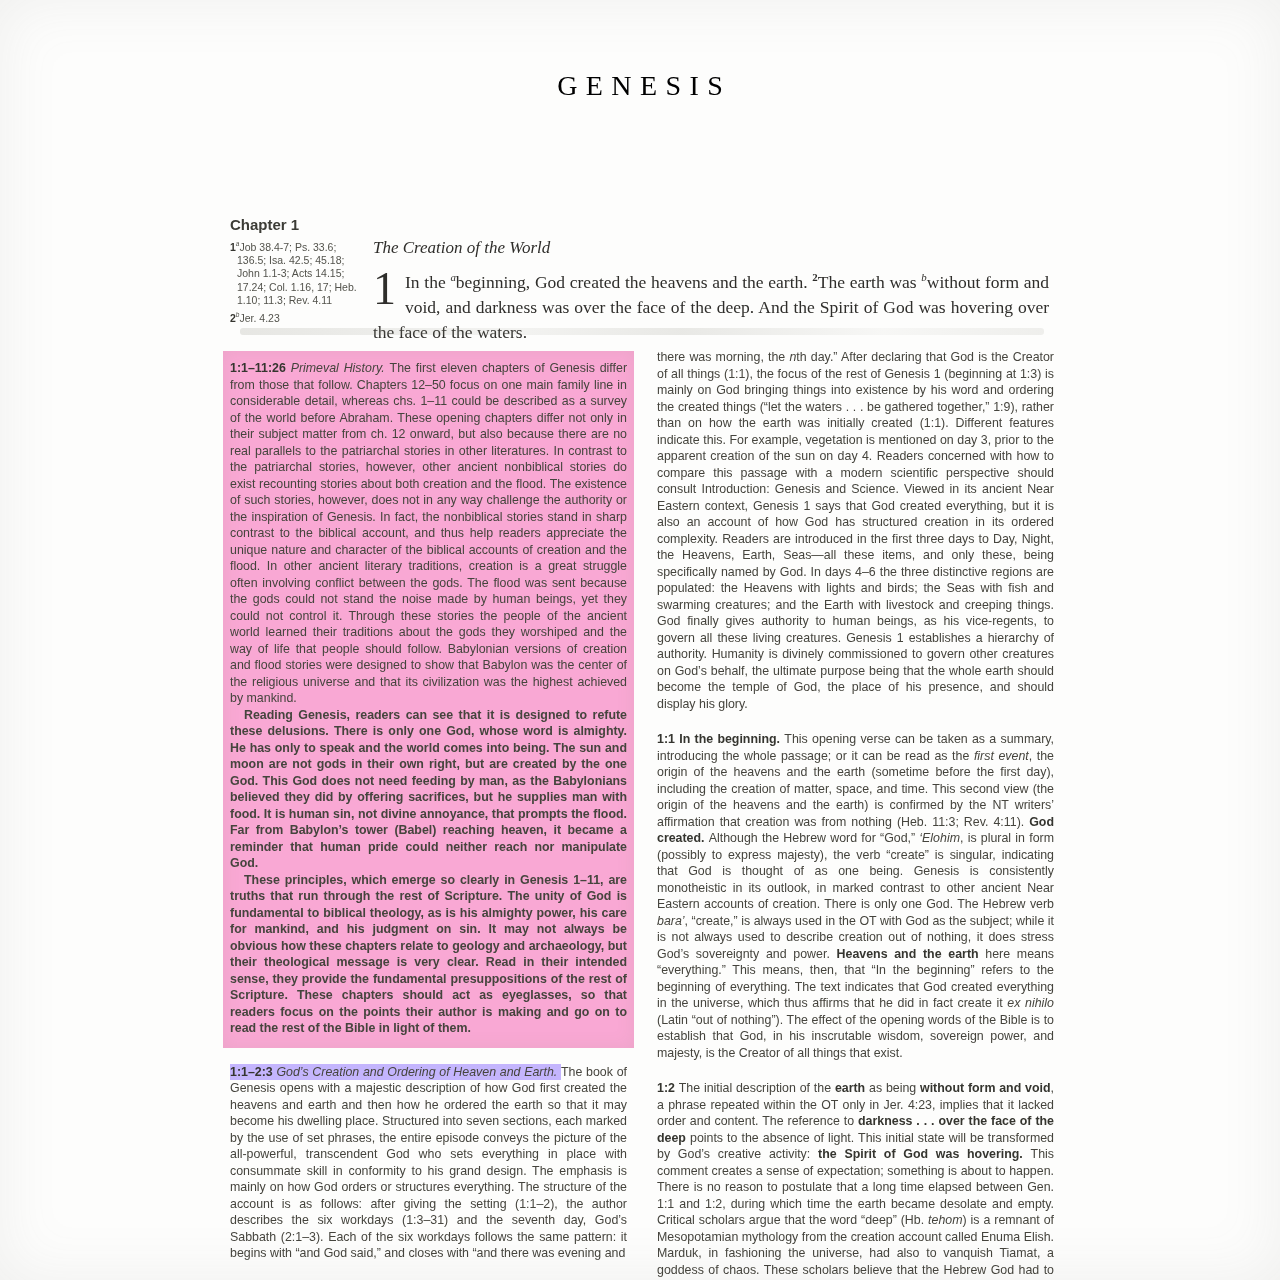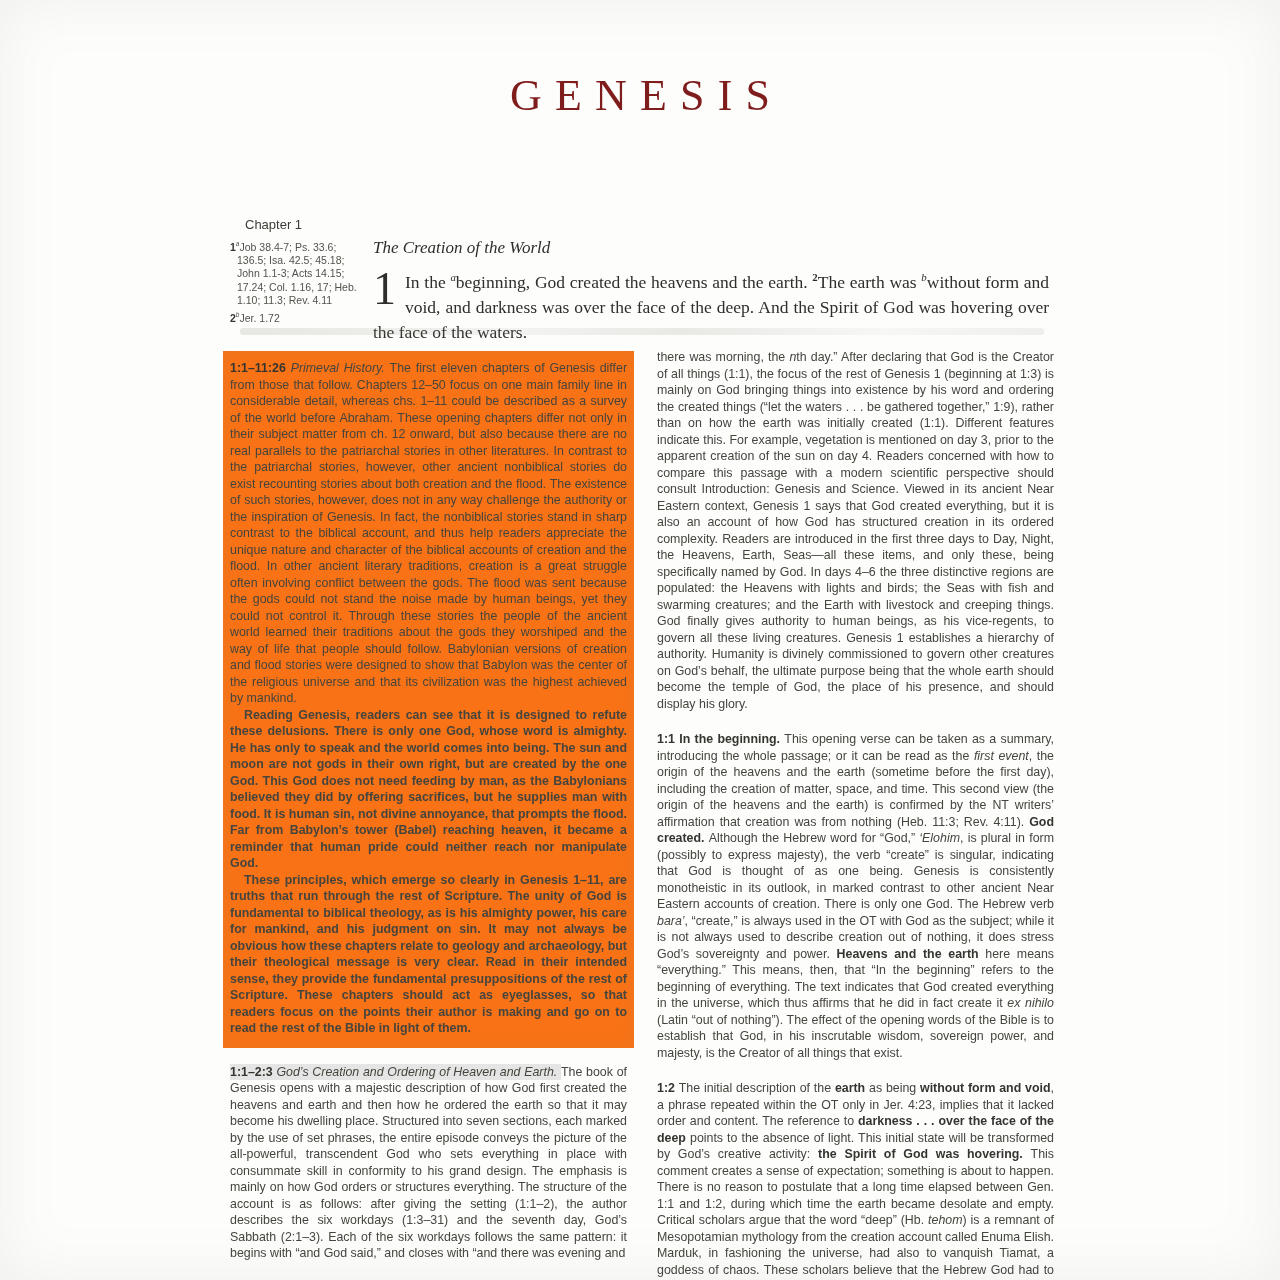--- a/index.html
+++ b/index.html
@@ -7,29 +7,29 @@
     position:relative; width:1280px; height:1280px;
     background:#fdfdfc;
     font-family:"Liberation Sans", sans-serif;
     overflow:hidden;
     box-shadow: inset 0 0 60px rgba(120,120,115,0.10);
   }
   .book-title {
     position:absolute; top:70px; left:0; width:100%;
     text-align:center; margin:0;
     font-family:"Liberation Serif", serif;
-    font-weight:400; font-size:44px; letter-spacing:0.30em; text-indent:0.30em;
-    color:#7f1d1d;
+    font-weight:400; font-size:28px; letter-spacing:0.30em; text-indent:0.30em;
+    color:#000000;
   }
   
   .margin-col {
     position:absolute; left:230px; top:218px; width:134px;
     color:#52524b; font-size:10.5px; line-height:13.5px;
   }
-  .chapter-label { font-weight:normal; font-size:13px; color:#3c3c36; margin:0 0 5px 15px; }
+  .chapter-label { font-weight:bold; font-size:15px; color:#3c3c36; margin:0 0 5px 0; }
   .ref-entry { padding-left:7px; text-indent:-7px; }
   
   .scripture {
     position:absolute; left:373px; top:214px; width:676px;
     font-family:"Liberation Serif", serif; color:#2f2e2b;margin-top:24px;
   }
   .section-heading { font-style:italic; font-size:17px; margin:0 0 7px 0; }
   .verse-block { font-size:17.5px; line-height:25px; text-align:justify; }
   .drop-cap {
     float:left; font-size:46px; line-height:42px;
@@ -47,46 +47,46 @@
   
   .col {
     position:absolute; width:397px;
     font-size:12.4px; line-height:16.5px;
     color:#45443d; text-align:justify;
   }
   .col-left  { left:230px; top:351px; }
   .col-right { left:657px; top:349px; }
   .note { margin:0; }
   .hl-block {
-    background:#f97316;
+    background:#f9a8d4;
     padding:9px 7px 11px 7px;
     margin:0 -7px 16px -7px;
     box-shadow: inset 0 0 18px rgba(120,125,100,0.10);
   }
   .indent { text-indent:14px;font-weight:bold; }
   .gap { margin-top:19px; }
   
   .seg-n  {}
   .seg-b  { font-weight:bold; color:#35352f; }
   .seg-i  { font-style:italic; }
-  .seg-hl { background:#e5e5e5; padding:1px 0; box-decoration-break:clone; -webkit-box-decoration-break:clone; }
+  .seg-hl { background:#c4b5fd; padding:1px 0; box-decoration-break:clone; -webkit-box-decoration-break:clone; }
   .seg-sup  { font-size:0.62em; vertical-align:super; font-style:italic; }
   .seg-vnum { font-size:0.62em; vertical-align:super; font-weight:bold; }
 </style>
 </head>
 <body>
 
 <div class="page">
 
   <h1 class="book-title">GENESIS</h1>
 
   <div class="margin-col">
     <div class="chapter-label">Chapter 1</div>
     <div class="ref-entry"><span class="seg-b">1</span><span class="seg-sup">a</span><span class="seg-n">Job 38.4-7; Ps. 33.6; 136.5; Isa. 42.5; 45.18; John 1.1-3; Acts 14.15; 17.24; Col. 1.16, 17; Heb. 1.10; 11.3; Rev. 4.11</span></div>
-    <div class="ref-entry"><span class="seg-b">2</span><span class="seg-sup">b</span><span class="seg-n">Jer. 1.72</span></div>
+    <div class="ref-entry"><span class="seg-b">2</span><span class="seg-sup">b</span><span class="seg-n">Jer. 4.23</span></div>
   </div>
 
   <div class="scripture">
     <div class="section-heading">The Creation of the World</div>
     <div class="verse-block">
       <span class="drop-cap">1</span><span><span class="seg-n">In the </span><span class="seg-sup">a</span><span class="seg-n">beginning, God created the heavens and the earth. </span><span class="seg-vnum">2</span><span class="seg-n">The earth was </span><span class="seg-sup">b</span><span class="seg-n">without form and void, and darkness was over the face of the deep. And the Spirit of God was hovering over the face of the waters.</span></span>
     </div>
   </div>
 
   <div class="smudge"></div>

